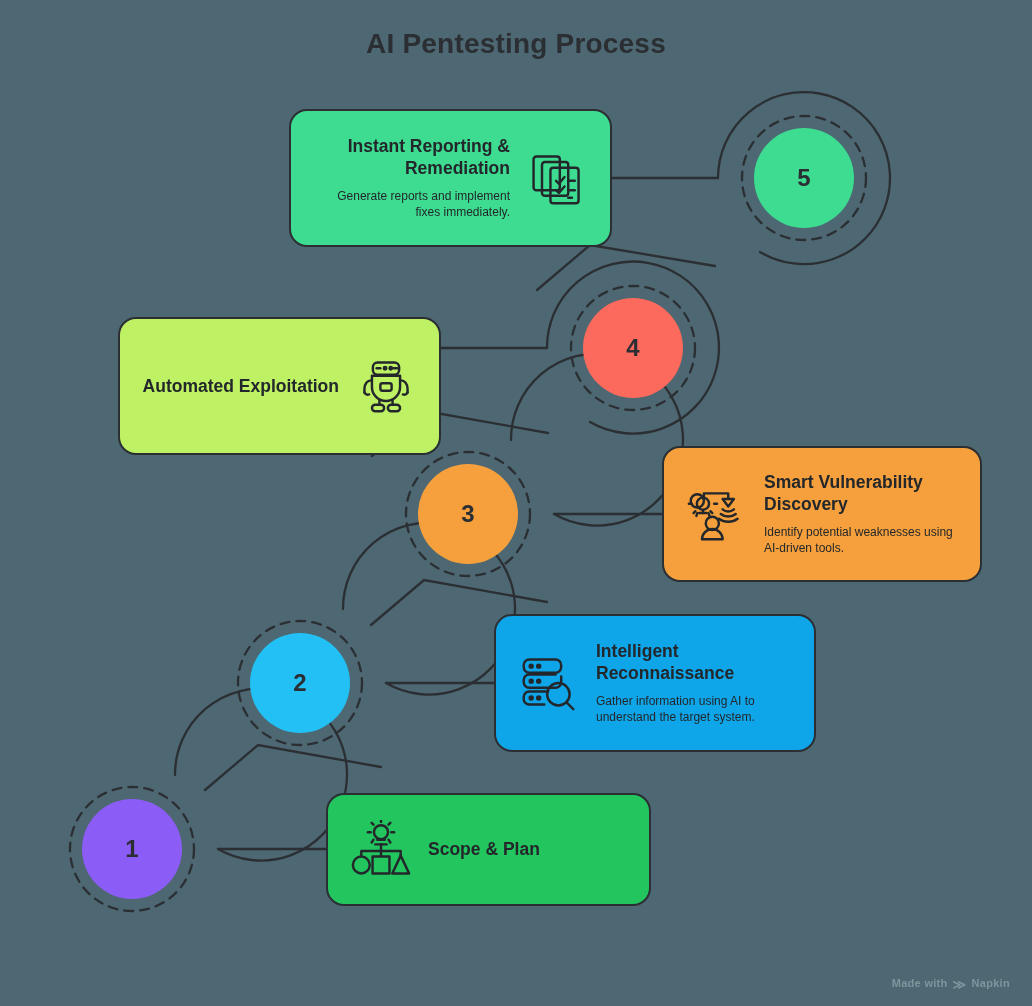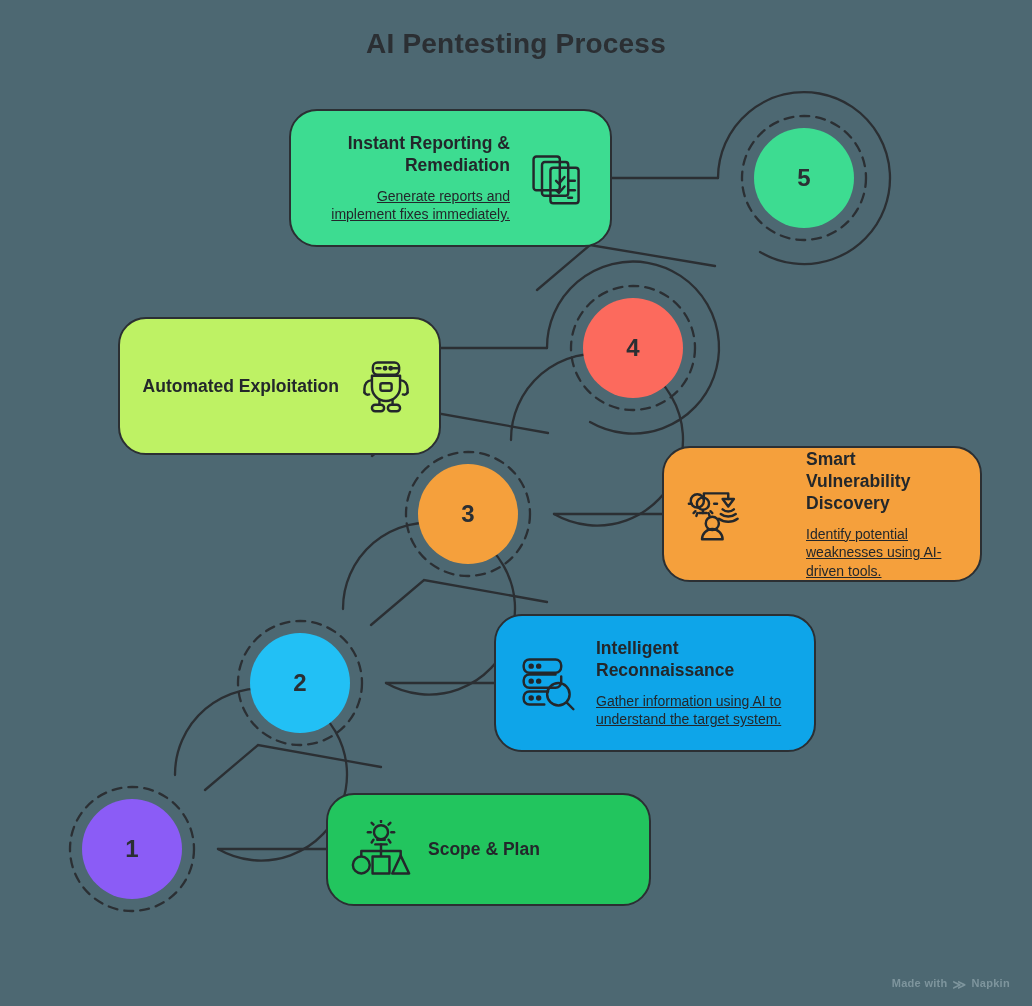--- a/index.html
+++ b/index.html
@@ -55,40 +55,39 @@
     display: flex;
     align-items: center;
     justify-content: center;
     font-size: 24px;
     font-weight: bold;
     color: #2b2f33;
   }
   
   .card {
     position: absolute;
-    border-radius: 28px;
+    border-radius: 18px;
     border: 2.2px solid #2b2f33;
     box-sizing: border-box;
     display: flex;
     align-items: center;
     padding: 14px 22px;
   }
   .card .txt { flex: 1 1 auto; }
   .card .head {
     font-size: 17.5px;
     font-weight: bold;
     line-height: 1.28;
     color: #23272b;
   }
   .card .sub {
     margin-top: 10px;
-    font-size: 14px;
+    font-size: 12px;
     line-height: 1.33;
     color: #23272b;
-    text-decoration: underline;
   }
   .card.right-align .txt { text-align: right; }
   .card.left-align .txt { text-align: left; }
   .icon-box {
     flex: 0 0 auto;
     width: 62px;
     height: 62px;
     display: flex;
     align-items: center;
     justify-content: center;
@@ -195,21 +194,21 @@
       </svg>
     </div>
   </div>
   <div class="node" style="left:549px; top:264px;">
     <div class="disc" style="background:#fc6a5d;">4</div>
   </div>
 
   <div class="node" style="left:384px; top:430px;">
     <div class="disc" style="background:#f5a03c;">3</div>
   </div>
-  <div class="card left-align" style="left:662px; top:446px; width:320px; height:136px; background:#f5a03c;gap:42px;">
+  <div class="card left-align" style="left:662px; top:446px; width:320px; height:136px; background:#f5a03c;">
     <div class="icon-box lead">
       <svg viewBox="0 0 64 64" fill="none" stroke="#23272b" stroke-width="2.6" stroke-linejoin="round" stroke-linecap="round">
         <polyline points="18,16 18,10 44,10 44,16"></polyline>
         <polygon points="38,16 50,16 44,24"></polygon>
         <path d="M18 16 a7 7 0 1 0 -7 7 a7 7 0 0 0 7 -7 z" transform="translate(0,2)"></path>
         <circle cx="17" cy="21" r="6.5"></circle>
         <line x1="17" y1="28" x2="17" y2="31"></line>
         <line x1="13" y1="31" x2="21" y2="31"></line>
         <line x1="5" y1="21" x2="2" y2="21"></line>
         <line x1="29" y1="21" x2="32" y2="21"></line>

